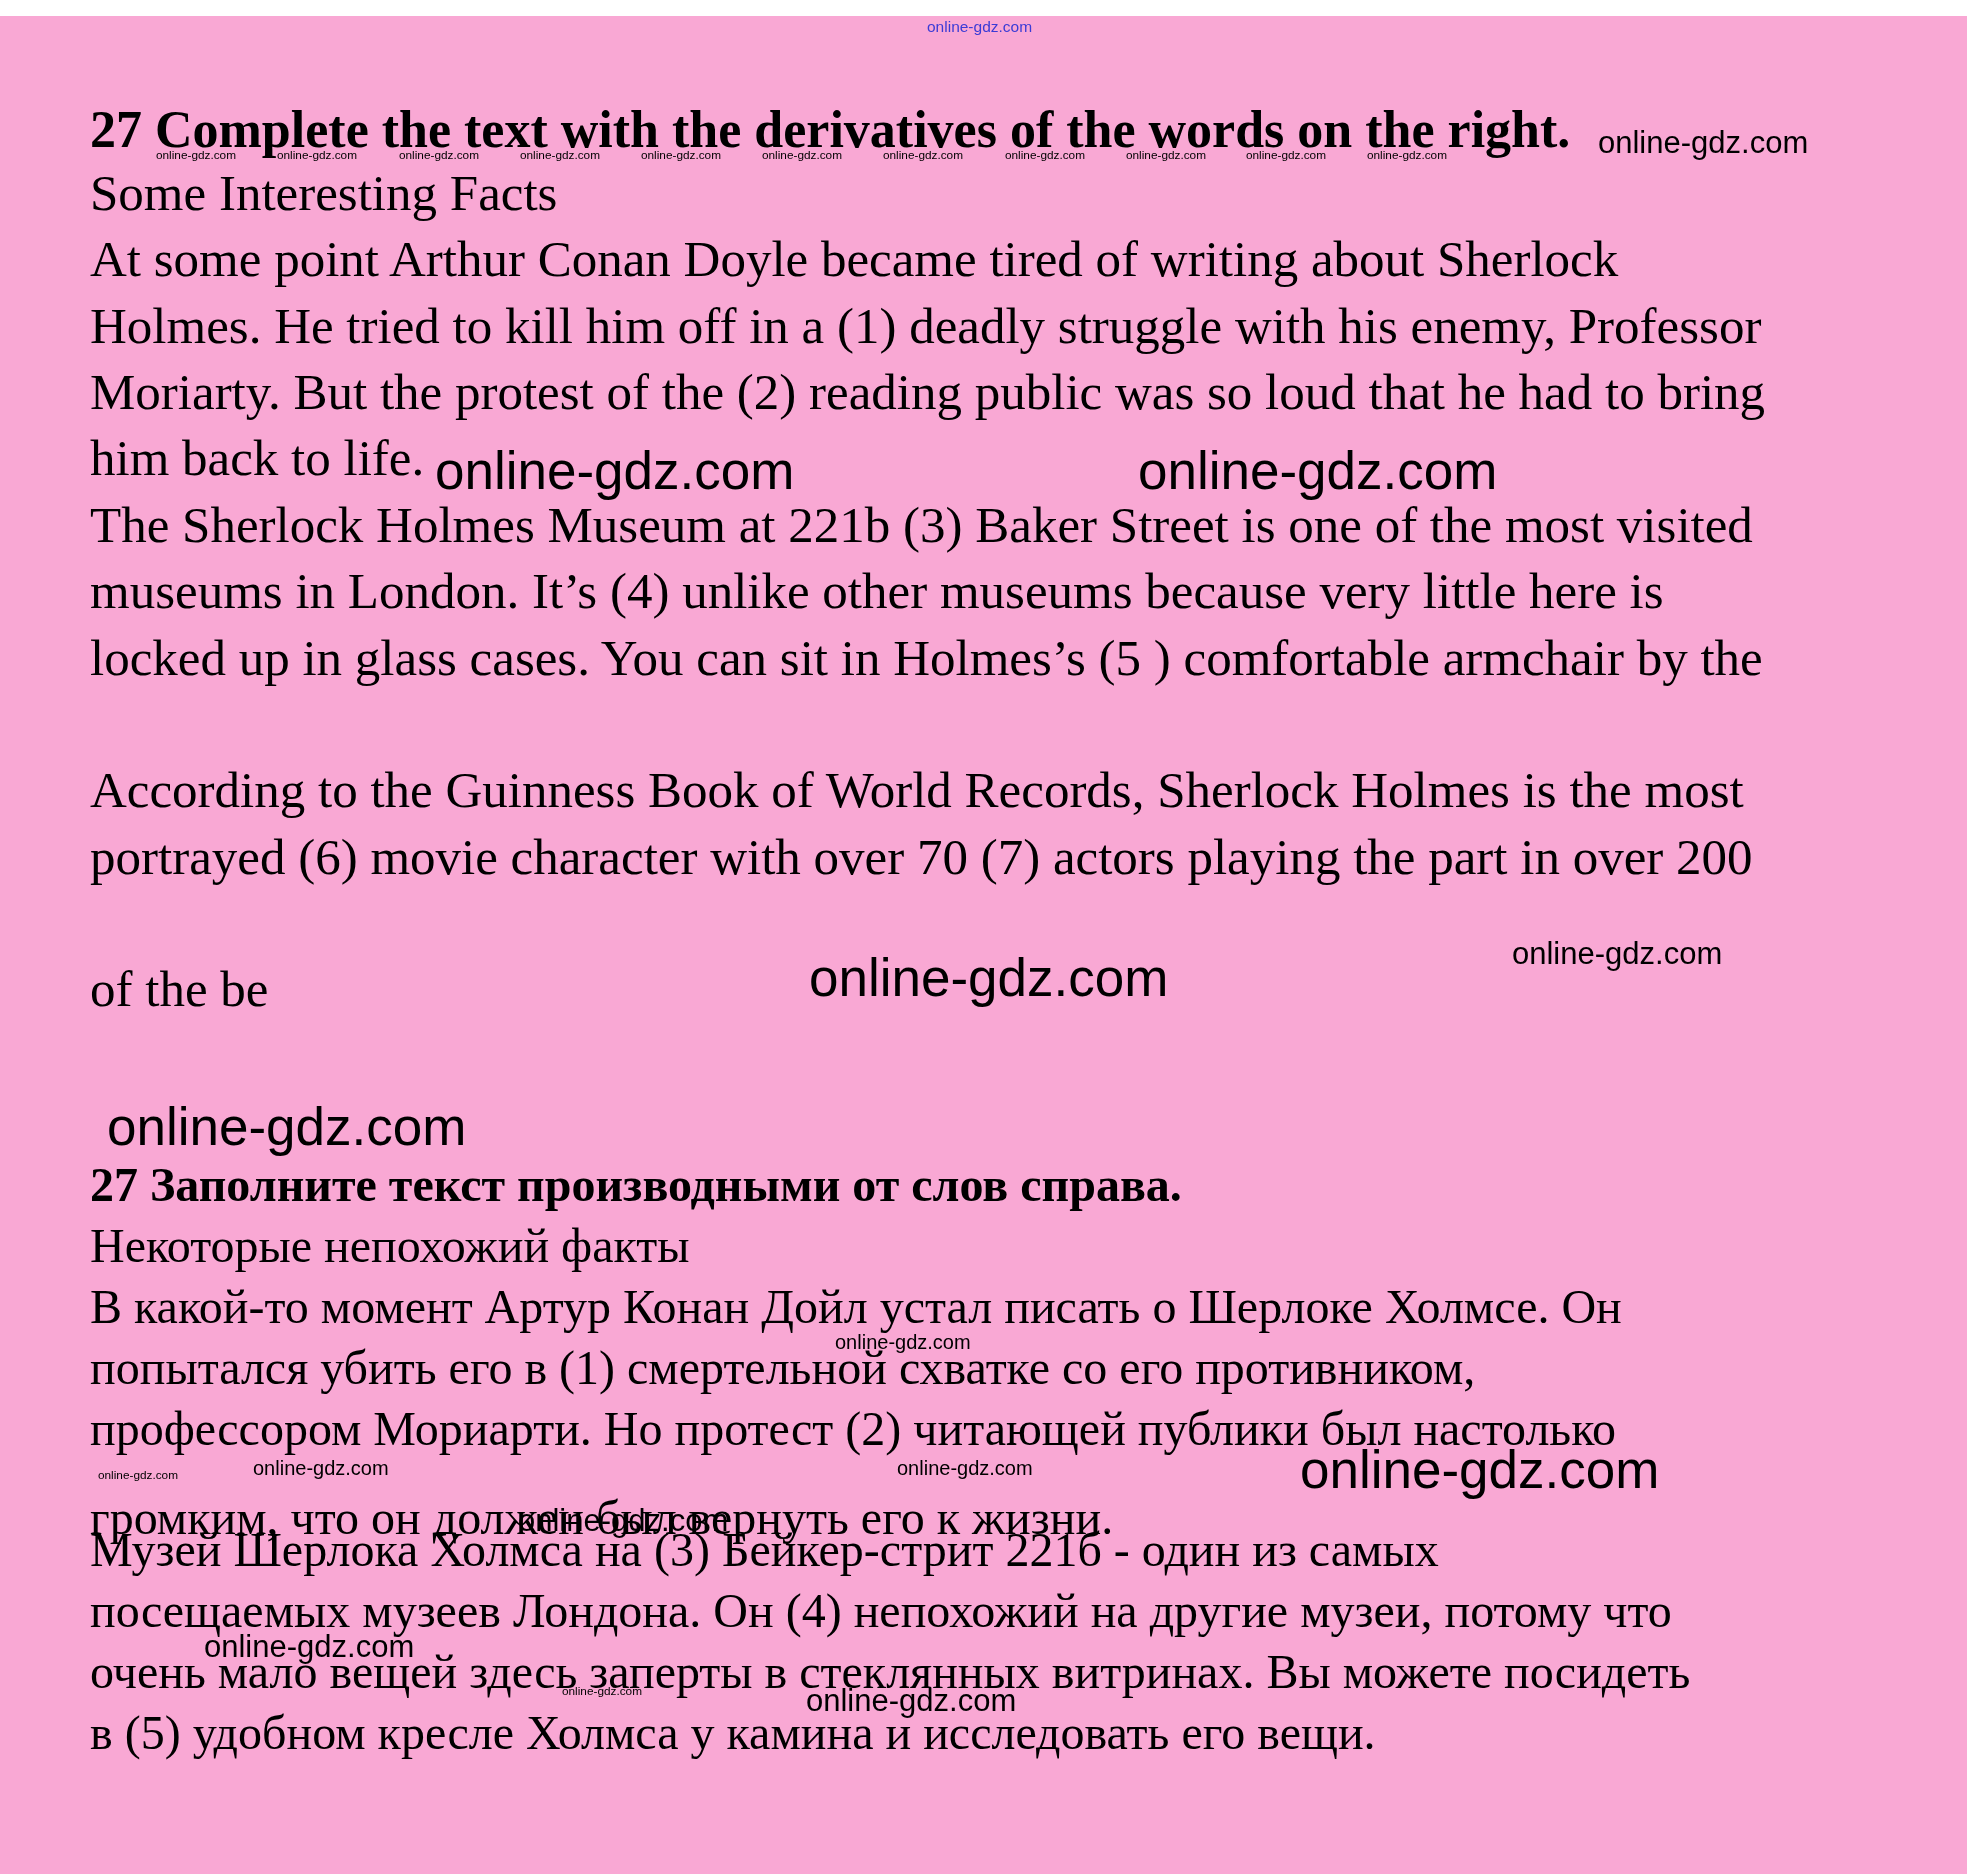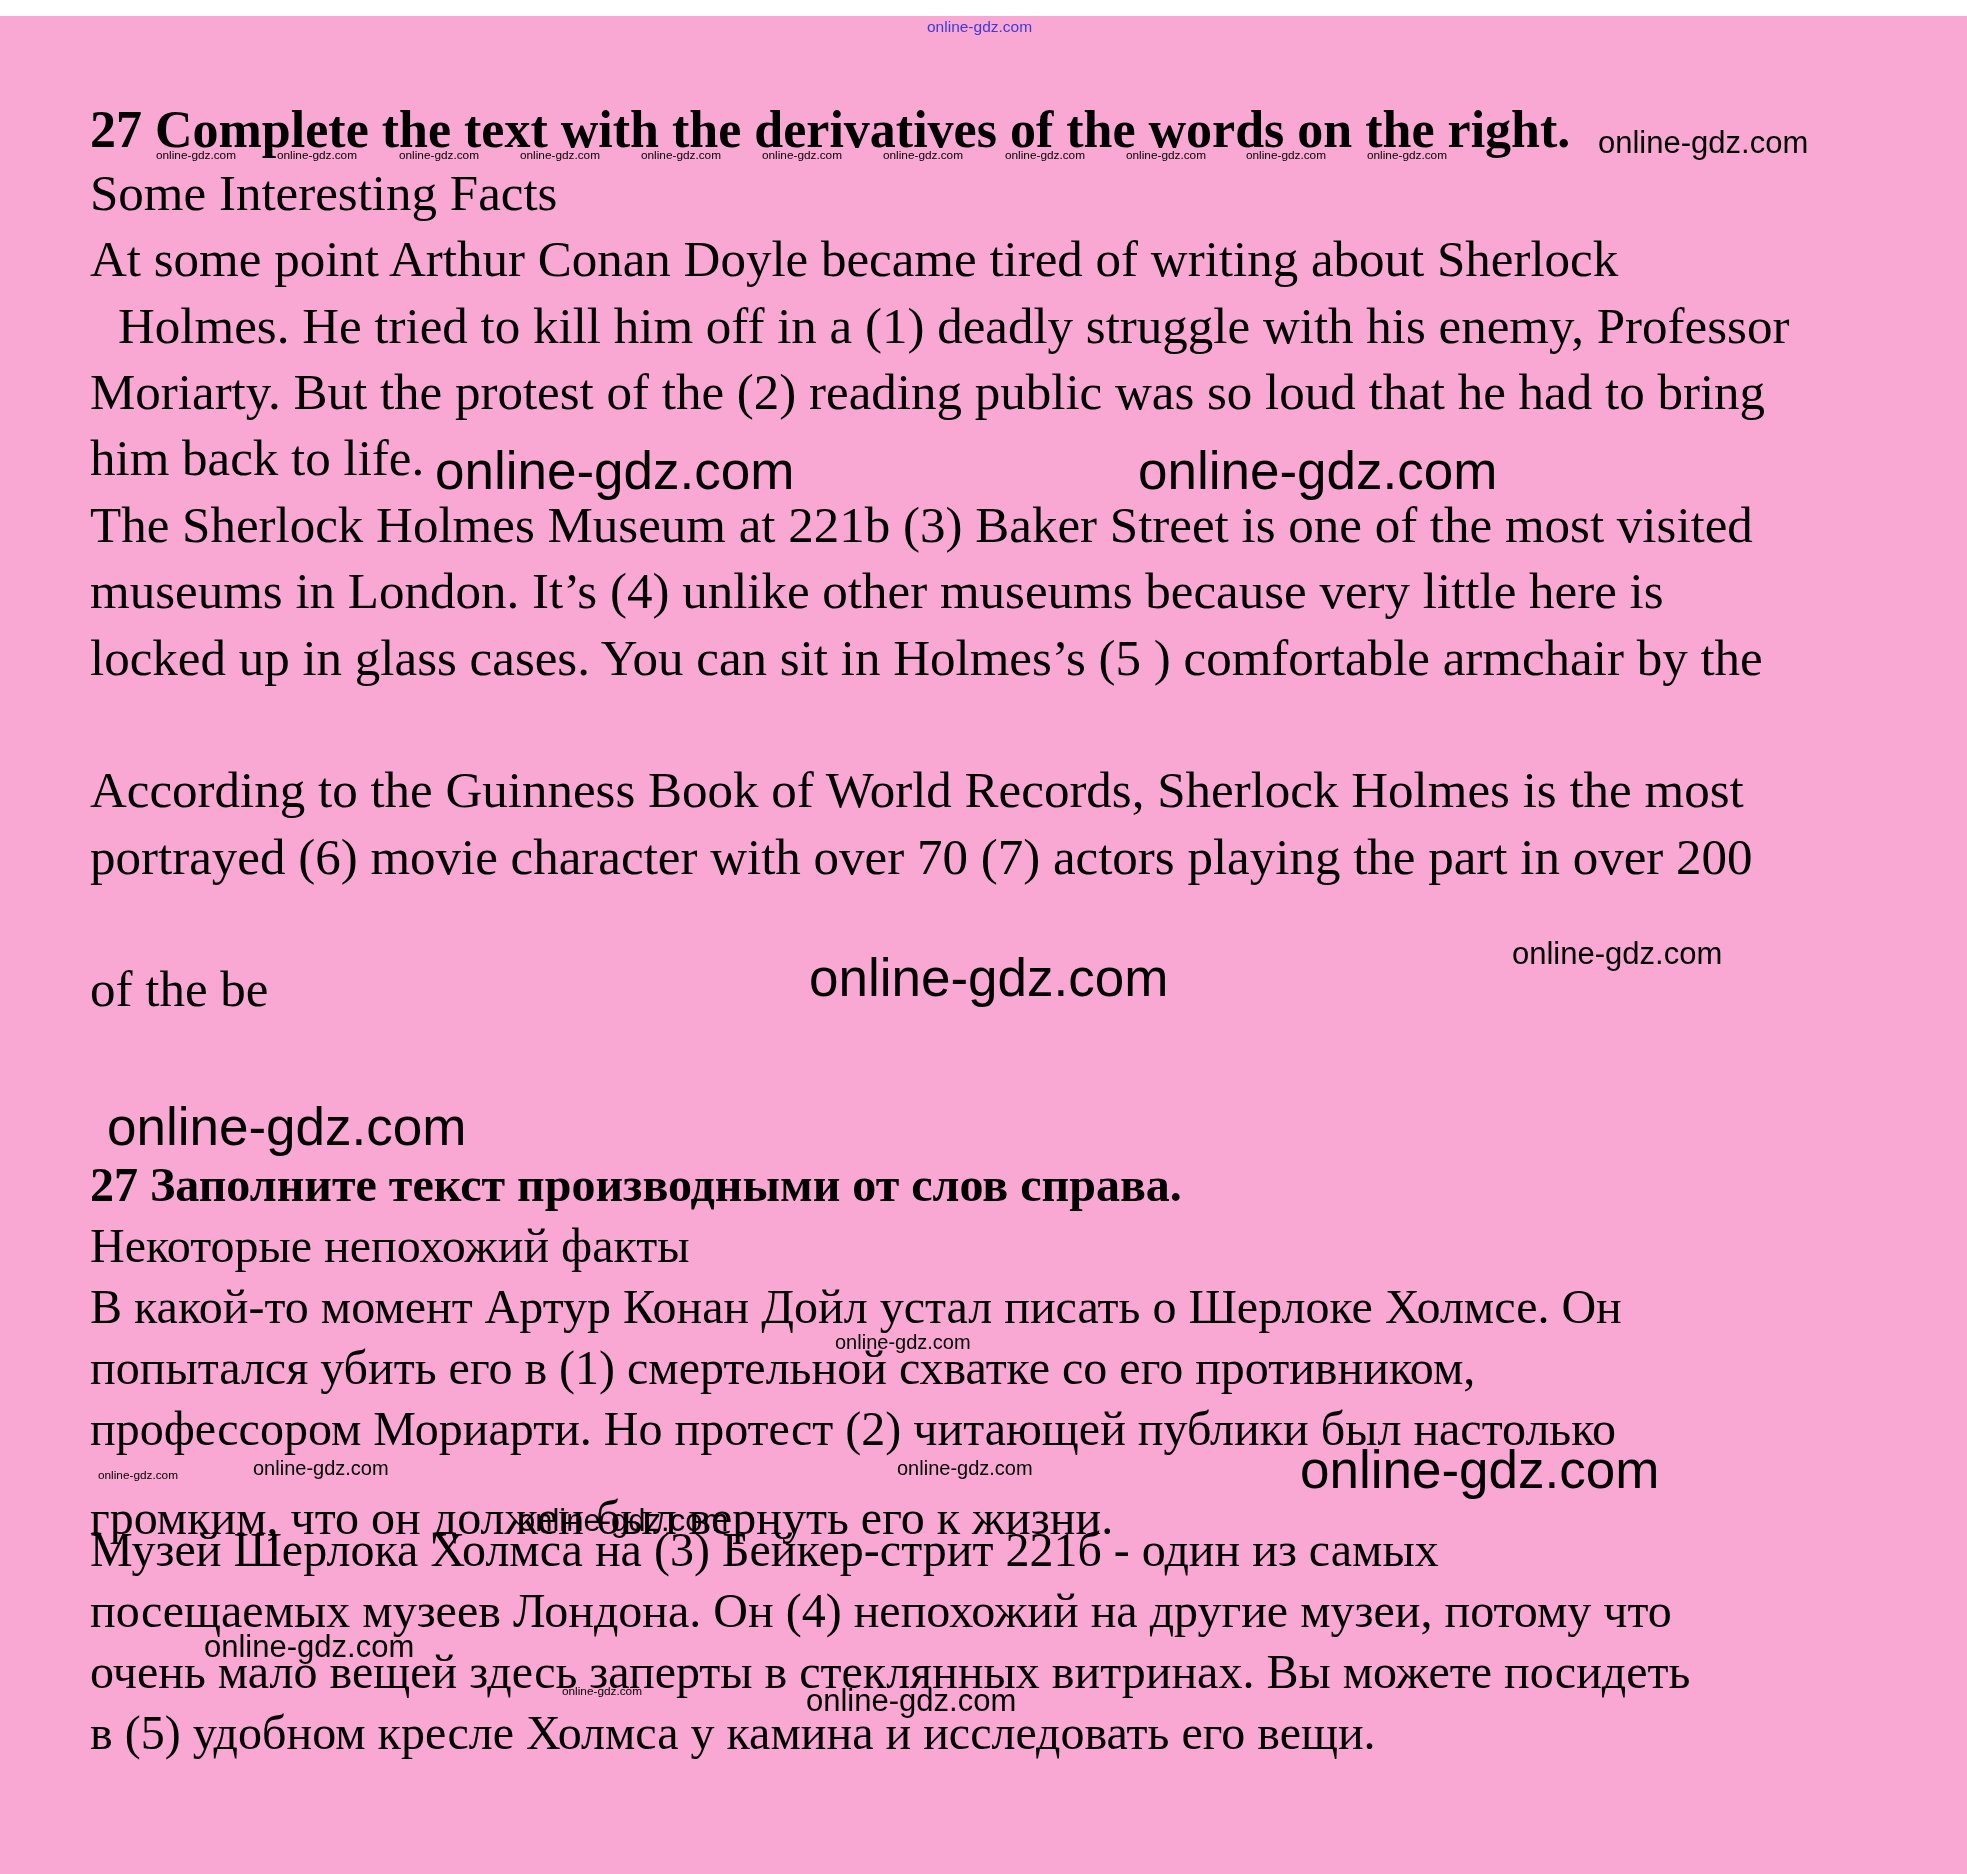--- a/index.html
+++ b/index.html
@@ -43,21 +43,21 @@
   <span class="wm wm-xs" style="left:762px; top:132px;">online-gdz.com</span>
   <span class="wm wm-xs" style="left:883px; top:132px;">online-gdz.com</span>
   <span class="wm wm-xs" style="left:1005px; top:132px;">online-gdz.com</span>
   <span class="wm wm-xs" style="left:1126px; top:132px;">online-gdz.com</span>
   <span class="wm wm-xs" style="left:1246px; top:132px;">online-gdz.com</span>
   <span class="wm wm-xs" style="left:1367px; top:132px;">online-gdz.com</span>
 
   <div class="line" style="top:150px;">Some Interesting Facts</div>
 
   <div class="line" style="top:216px;">At some point Arthur Conan Doyle became tired of writing about Sherlock</div>
-  <div class="line" style="top:283px;margin-left:28px;">Holmes. He tried to kill him off in a (1) deadly struggle with his enemy, Professor</div>
+  <div class="line" style="top:283px;">Holmes. He tried to kill him off in a (1) deadly struggle with his enemy, Professor</div>
   <div class="line" style="top:349px;">Moriarty. But the protest of the (2) reading public was so loud that he had to bring</div>
   <div class="line" style="top:415px;">him back to life.</div>
   <span class="wm wm-lg" style="left:435px; top:424px;">online-gdz.com</span>
   <span class="wm wm-lg" style="left:1138px; top:424px;">online-gdz.com</span>
 
   <div class="line" style="top:482px;">The Sherlock Holmes Museum at 221b (3) Baker Street is one of the most visited</div>
   <div class="line" style="top:548px;">museums in London. It’s (4) unlike other museums because very little here is</div>
   <div class="line" style="top:615px;">locked up in glass cases. You can sit in Holmes’s (5 ) comfortable armchair by the</div>
   <div class="line" style="top:747px;text-align:center;">According to the Guinness Book of World Records, Sherlock Holmes is the most</div>
   <div class="line" style="top:814px;">portrayed (6) movie character with over 70 (7) actors playing the part in over 200</div>

